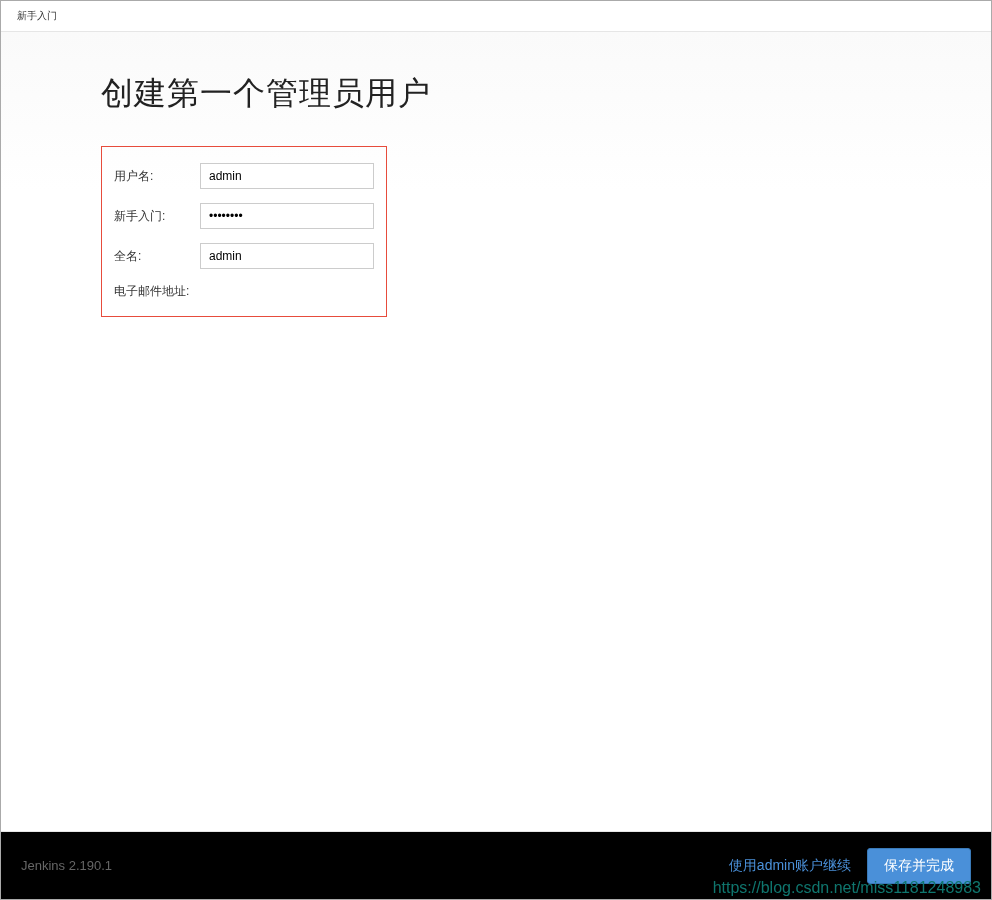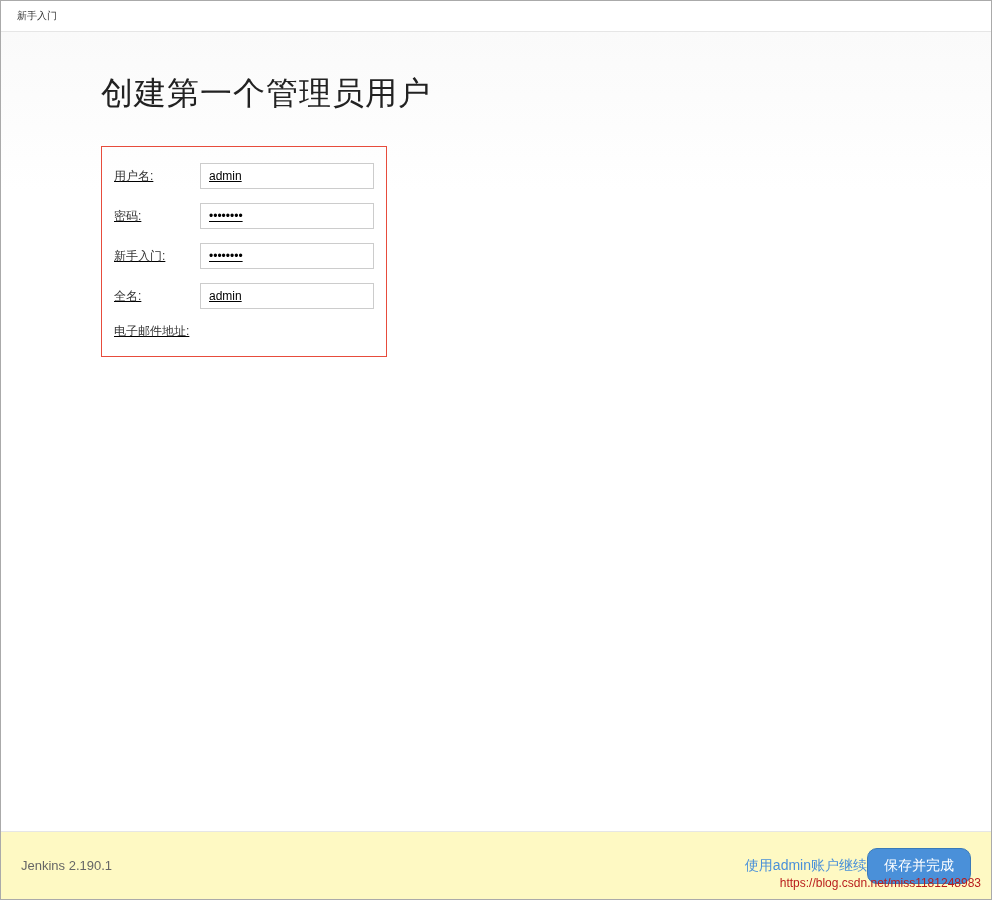--- a/index.html
+++ b/index.html
@@ -38,21 +38,20 @@
     }
     .form-box {
       border: 1px solid #e74c3c;
       padding: 16px 12px 16px 8px;
       width: 286px;
     }
     .form-row {
       display: flex;
       align-items: center;
       margin-bottom: 14px;
-      text-decoration: underline;
     }
     .form-row:last-child {
       margin-bottom: 0;
       gap: 12px;
     }
     .form-label {
       width: 90px;
       font-size: 12px;
       color: #333;
       text-align: left;
@@ -72,75 +71,72 @@
       position: absolute;
       bottom: 0;
       left: 0;
       right: 0;
       height: 68px;
       border-top: 1px solid #e6e6e6;
       display: flex;
       align-items: center;
       justify-content: space-between;
       padding: 0 20px;
-      background: #fef9c3;
+      background: #000000;
     }
     .footer-left {
       font-size: 13px;
       color: #666;
     }
     .footer-right {
       display: flex;
       align-items: center;
+      gap: 16px;
     }
     .link-button {
       color: #4a90d9;
       font-size: 14px;
       cursor: pointer;
       background: none;
       border: none;
       font-family: inherit;
     }
     .primary-button {
       background: #4a90d9;
       color: #fff;
       border: 1px solid #3a7ab8;
       padding: 8px 16px;
       font-size: 14px;
-      border-radius: 10px;
+      border-radius: 3px;
       cursor: pointer;
       font-family: inherit;
     }
     .watermark {
       position: absolute;
-      bottom: 9px;
+      bottom: 2px;
       right: 10px;
-      font-size: 12px;
-      color: #b91c1c;
+      font-size: 16px;
+      color: #0f766e;
       pointer-events: none;
     }
   </style>
 </head>
 <body>
 
 <div class="header">
   <span>新手入门</span>
 </div>
 
 <div class="main-content">
   <h1 class="page-title">创建第一个管理员用户</h1>
 
   <div class="form-box">
     <div class="form-row">
       <label class="form-label">用户名:</label>
       <input type="text" class="form-input" value="admin" style="">
-    </div>
-    <div class="form-row">
-      <label class="form-label">密码:</label>
-      <input type="password" class="form-input" value="••••••••" style="">
     </div>
     <div class="form-row">
       <label class="form-label">新手入门:</label>
       <input type="password" class="form-input" value="••••••••" style="">
     </div>
     <div class="form-row">
       <label class="form-label">全名:</label>
       <input type="text" class="form-input" value="admin" style="">
     </div>
     <div class="form-row">

